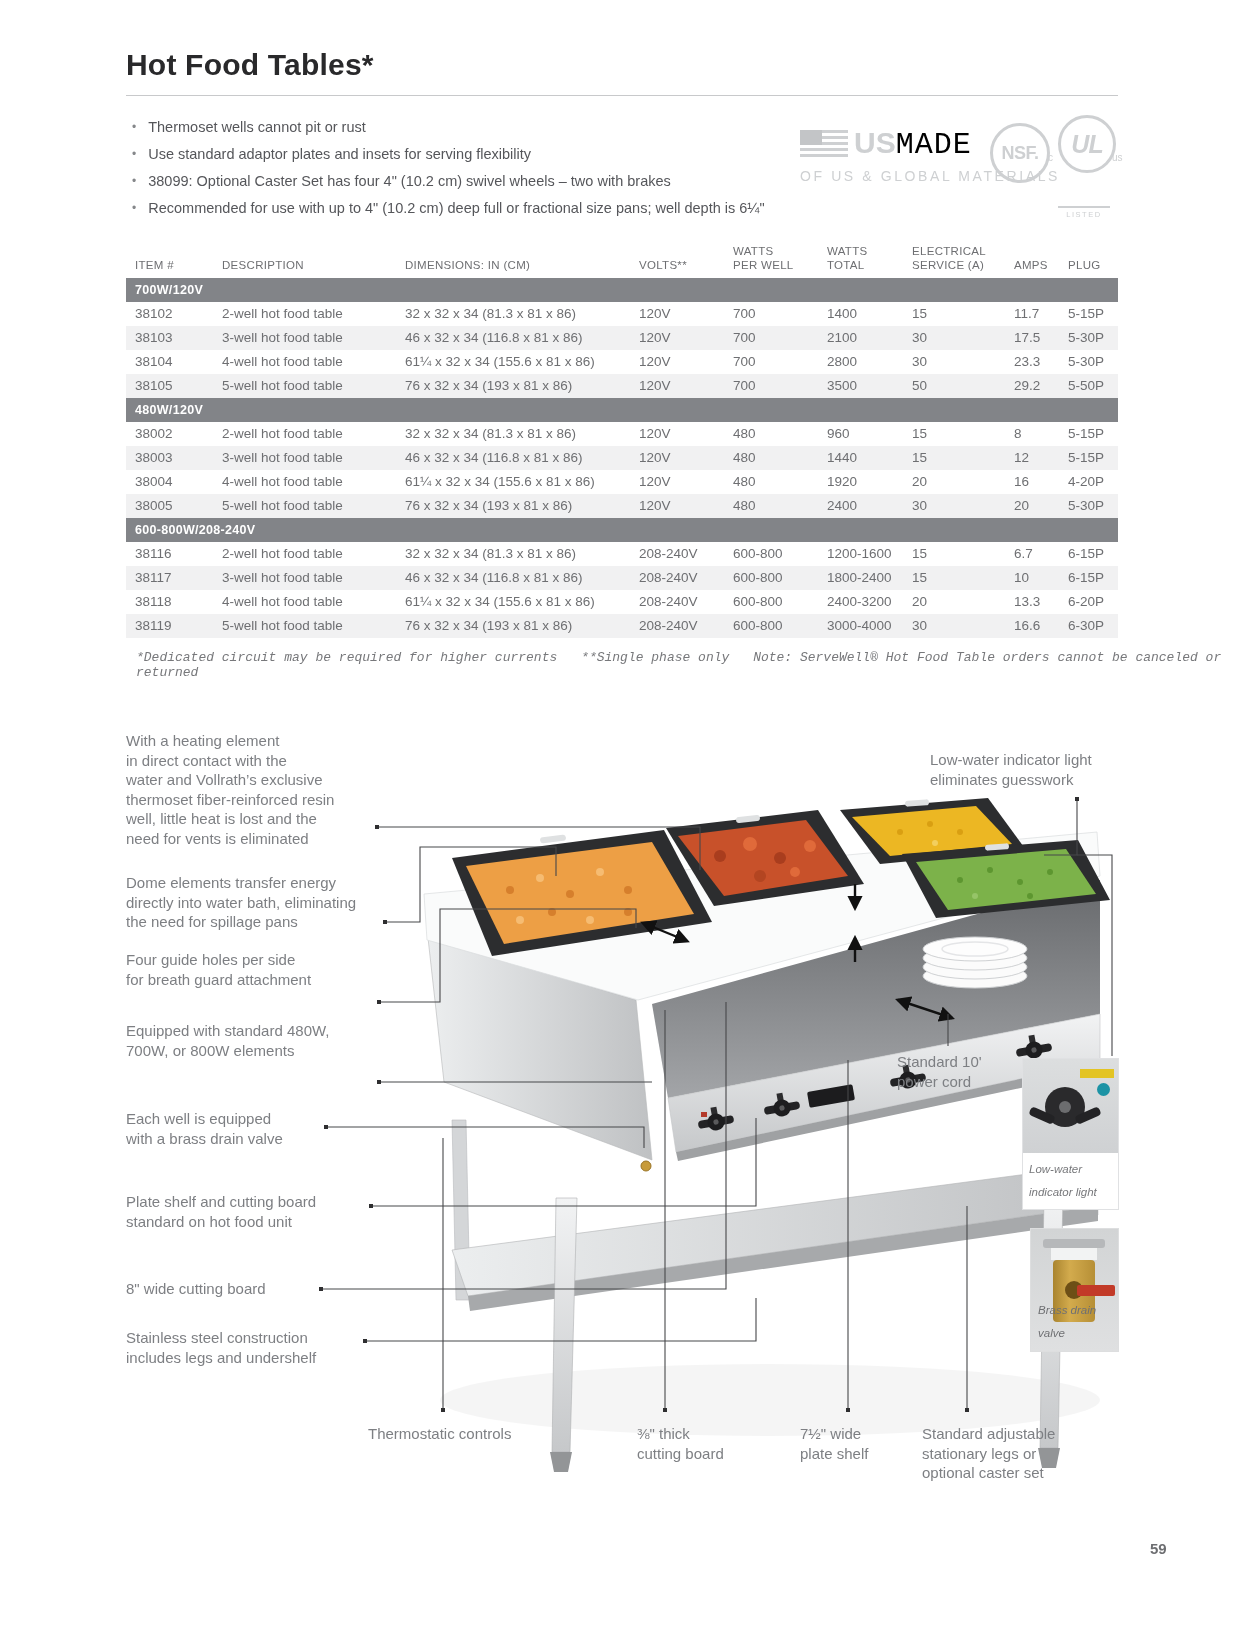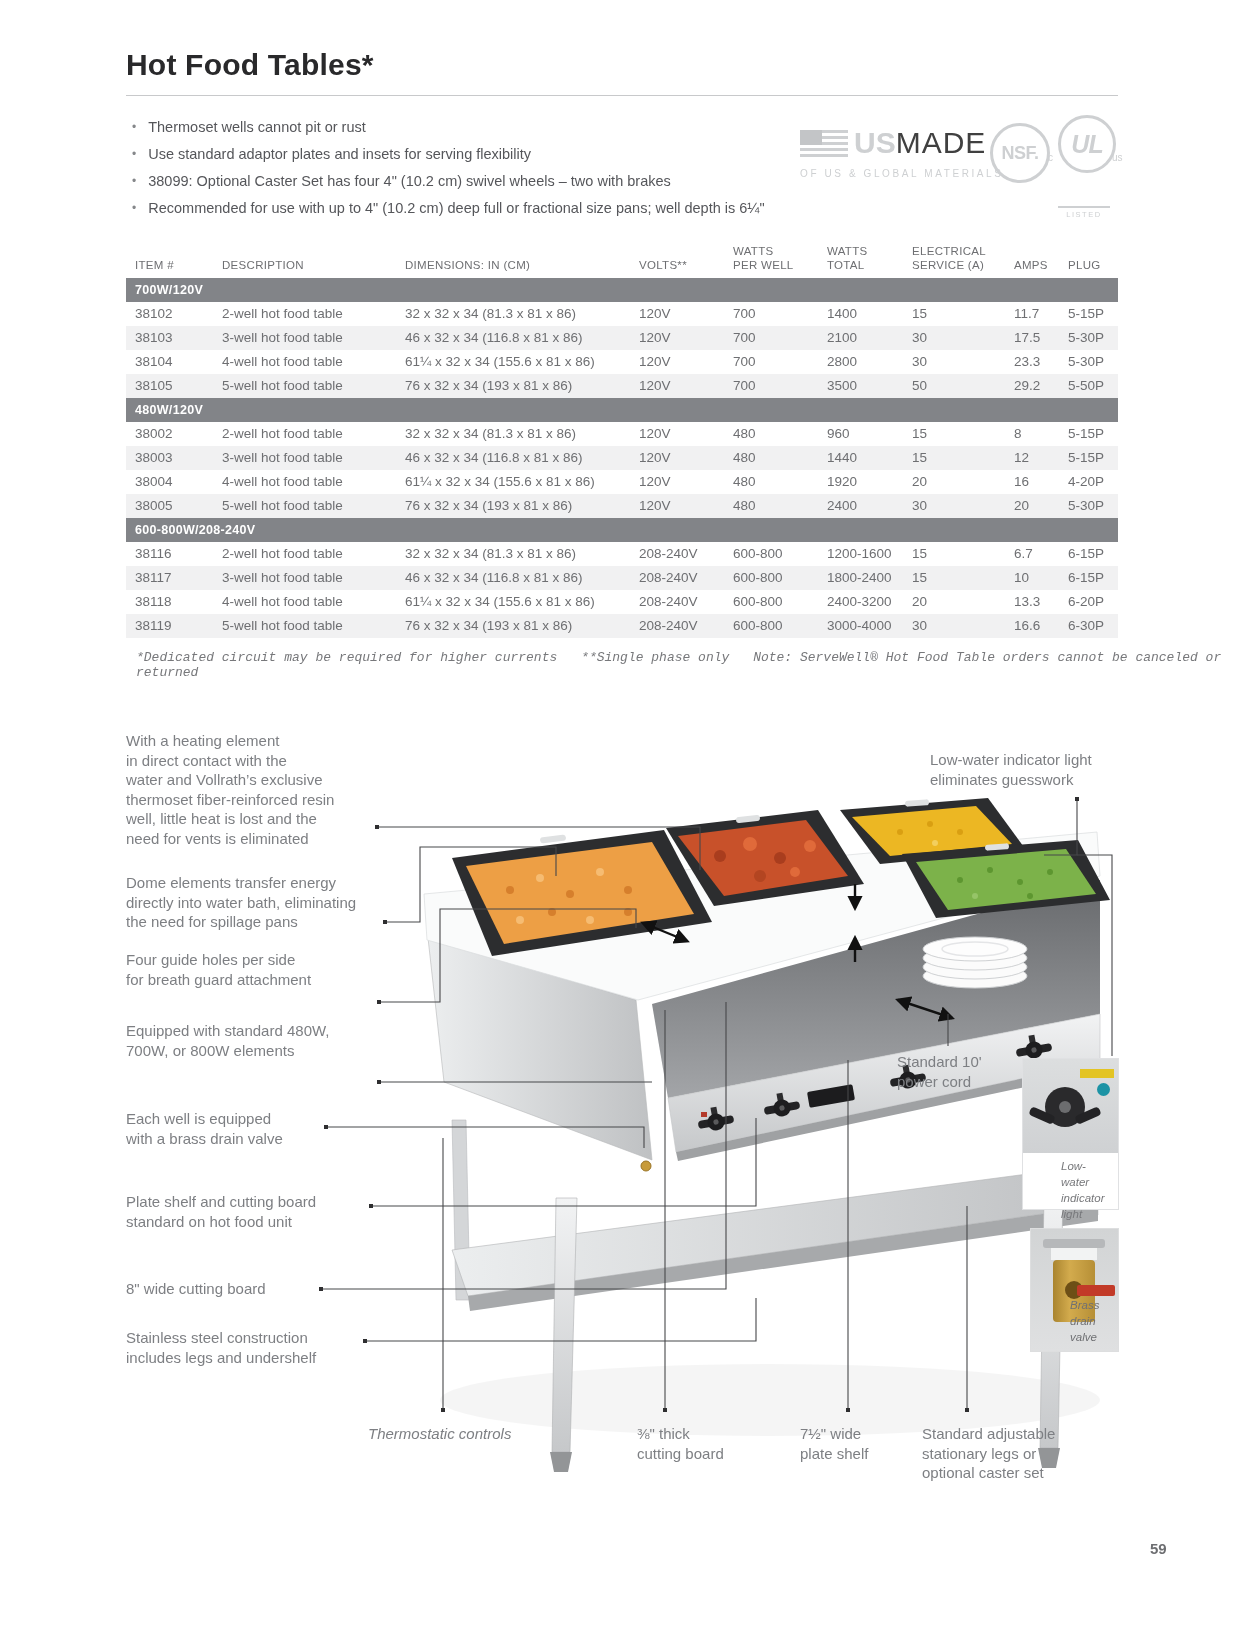--- a/index.html
+++ b/index.html
@@ -13,22 +13,22 @@
   .title-rule{left:126px;top:95px;width:992px;height:1px;background:#c8c9cb;}
   .bullets{left:132px;top:118px;width:700px;}
   .bullet-row{display:flex;margin-bottom:9px;font-size:14.5px;color:#55565a;line-height:18px;}
   .bullet-glyph{color:#85878a;margin-right:12px;font-size:12px;line-height:18px;}
   .usmade{left:798px;top:124px;width:190px;}
   .flag{position:absolute;left:2px;top:6px;width:48px;height:30px;
         background:repeating-linear-gradient(180deg,#ced0d2 0 3px,#ffffff 3px 6px);}
   .flag-canton{position:absolute;left:0;top:0;width:22px;height:15px;background:#c3c5c7;}
   .usmade-text{position:absolute;left:56px;top:2px;font-size:30px;line-height:34px;white-space:nowrap;}
   .usmade-us{font-weight:700;color:#ced0d2;}
-  .usmade-made{font-weight:400;color:#404040;letter-spacing:1px;}
-  .usmade-sub{position:absolute;left:2px;top:44px;font-size:10px;letter-spacing:2.6px;color:#ced0d2;white-space:nowrap;}
+  .usmade-made{font-weight:400;color:#000000;letter-spacing:1px;font-family:Liberation Mono, monospace;}
+  .usmade-sub{position:absolute;left:2px;top:44px;font-size:14px;letter-spacing:2.6px;color:#ced0d2;white-space:nowrap;}
   .nsf{left:990px;top:123px;width:54px;height:54px;border:3.5px solid #ced0d2;border-radius:50%;
        display:flex;align-items:center;justify-content:center;font-weight:700;font-size:18px;
        letter-spacing:-.5px;color:#ced0d2;}
   .ul-wrap{left:1052px;top:112px;width:66px;}
   .ul-circle{position:absolute;left:6px;top:3px;width:52px;height:52px;border:3.5px solid #ced0d2;border-radius:50%;
              display:flex;align-items:center;justify-content:center;}
   .ul-mark{font-weight:700;font-style:italic;font-size:25px;color:#ced0d2;letter-spacing:-1px;}
   .ul-c{position:absolute;left:-4px;top:40px;font-size:10px;color:#ced0d2;}
   .ul-us{position:absolute;left:60px;top:40px;font-size:10px;color:#ced0d2;}
   .ul-listed{position:absolute;left:6px;top:60px;width:52px;text-align:center;font-size:7.5px;
@@ -40,21 +40,21 @@
   .spec-table th{font-size:11.5px;font-weight:400;color:#6e6f72;text-align:left;vertical-align:bottom;
                  padding:0 0 6px 9px;letter-spacing:.3px;white-space:pre-line;line-height:14px;height:32px;}
   .spec-table td{font-size:13.5px;color:#6e6f72;padding:5px 0 5px 9px;line-height:14px;}
   tr.section-row td{background:#828488;color:#ffffff;font-weight:700;font-size:12.5px;padding:5px 0 5px 9px;letter-spacing:.3px;}
   tr.row.alt td{background:#f1f1f2;}
   .footnote{left:136px;top:650px;font-size:13px;font-style:italic;color:#77787b;font-family:Liberation Mono, monospace;}
   .footnote span{margin-right:16px;}
 
   
   .callout{font-size:15px;line-height:19.5px;color:#7d7f83;}
-  .caption-italic{font-style:italic;font-size:11.5px;line-height:16px;color:#77787b;margin-left:32px;}
+  .caption-italic{font-style:italic;font-size:11.5px;line-height:23px;color:#77787b;}
   .pagenum{left:1150px;top:1540px;font-size:15px;font-weight:700;color:#6d6e71;}
 
   .inset1{left:1022px;top:1058px;width:97px;height:152px;background:#ffffff;border:1px solid #e0e1e3;box-sizing:border-box;}
   .inset1-photo{position:relative;width:95px;height:94px;background:linear-gradient(180deg,#dcdedf,#cfd1d3);overflow:hidden;}
   .inset1-label{position:absolute;right:4px;top:10px;width:34px;height:9px;background:#e3c424;}
   .inset1-light{position:absolute;right:8px;top:24px;width:13px;height:13px;border-radius:50%;background:#1c93a5;}
   .inset1-knob{position:absolute;left:22px;top:28px;width:40px;height:40px;border-radius:50%;background:#2a2a2c;}
   .inset1-wingL{position:absolute;left:6px;top:52px;width:26px;height:9px;border-radius:4px;background:#232325;transform:rotate(24deg);}
   .inset1-wingR{position:absolute;left:52px;top:52px;width:26px;height:9px;border-radius:4px;background:#232325;transform:rotate(-24deg);}
   .inset1-hub{position:absolute;left:36px;top:42px;width:12px;height:12px;border-radius:50%;background:#6c6d6f;}
@@ -478,21 +478,21 @@
 standard on hot food unit</div>
   <div class="abs callout pre" style="left:126px;top:1279px;">8" wide cutting board</div>
   <div class="abs callout pre" style="left:126px;top:1328px;">Stainless steel construction
 includes legs and undershelf</div>
 
   <div class="abs callout pre" style="left:930px;top:750px;">Low-water indicator light
 eliminates guesswork</div>
   <div class="abs callout pre" style="left:897px;top:1052px;">Standard 10'
 power cord</div>
 
-  <div class="abs callout pre" style="left:368px;top:1424px;font-style:italic;">Thermostatic controls</div>
+  <div class="abs callout pre" style="left:368px;top:1424px;">Thermostatic controls</div>
   <div class="abs callout pre" style="left:637px;top:1424px;">⅜" thick
 cutting board</div>
   <div class="abs callout pre" style="left:800px;top:1424px;">7½" wide
 plate shelf</div>
   <div class="abs callout pre" style="left:922px;top:1424px;">Standard adjustable
 stationary legs or
 optional caster set</div>
 
   <div class="abs inset1">
     <div class="inset1-photo">

